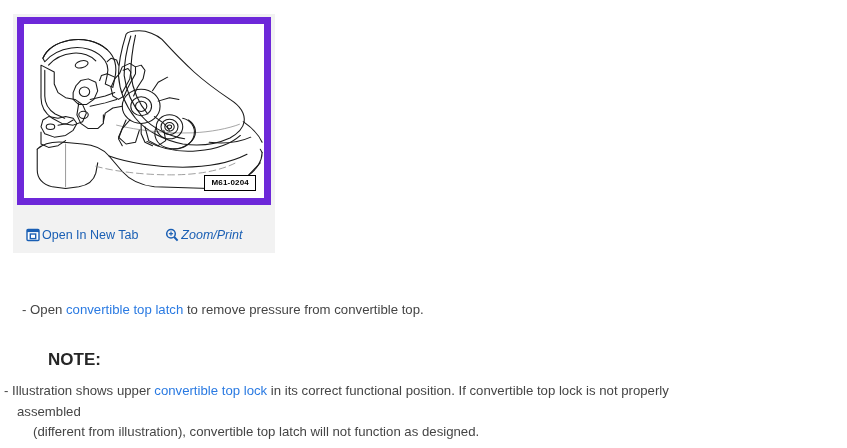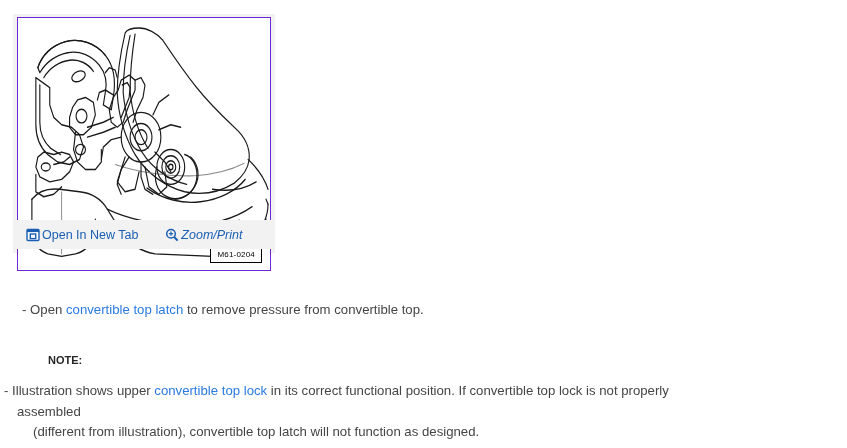--- a/index.html
+++ b/index.html
@@ -24,25 +24,26 @@
     width: 262px;
     height: 239px;
     background: #f2f2f2;
     box-sizing: border-box;
   }
   .figure-image-frame {
     position: absolute;
     left: 4px;
     top: 3px;
     width: 254px;
-    height: 254px;
+    height: 188px;
     background: #ffffff;
-    border: 1px solid #6d28d9;
+    border: 7px solid #6d28d9;
     box-sizing: border-box;
     overflow: hidden;
+    font-weight: bold;
   }
   .figure-svg {
     display: block;
     width: 100%;
     height: 100%;
   }
 
   
   .part-tag {
     position: absolute;
@@ -110,21 +111,21 @@
     padding-left: 18px;
     text-indent: -11px;
   }
   .link {
     color: #2a7ae2;
     cursor: pointer;
   }
   .note-head {
     font-weight: bold;
     color: #262626;
-    font-size: 11px;
+    font-size: 17px;
     line-height: 20px;
     padding-left: 31px;
   }
   .gap-1 { height: 30px; }
   .gap-2 { height: 11px; }
   .para {
     font-size: 13.2px;
     line-height: 20.5px;
     color: #454545;
     text-indent: -13px;

